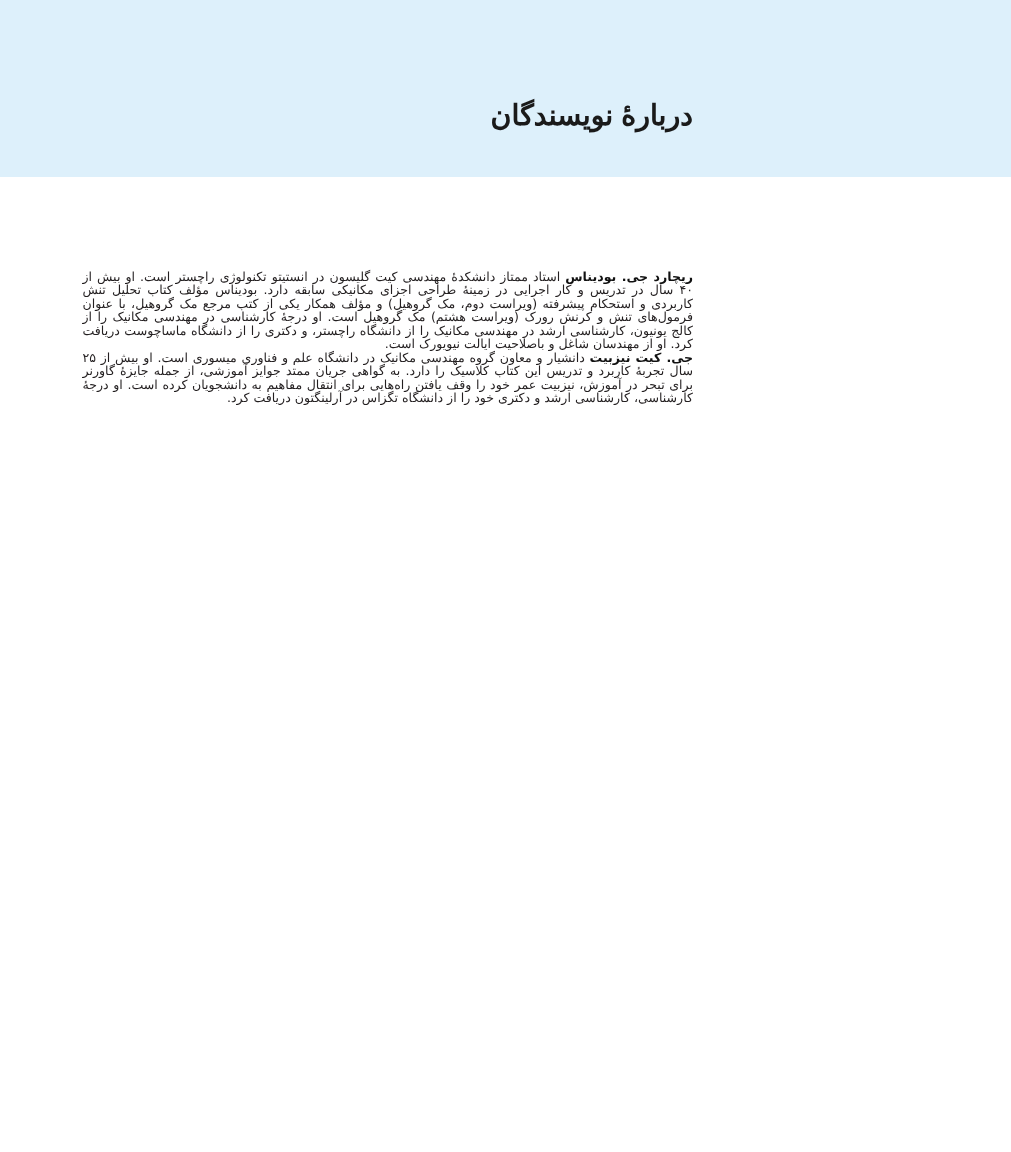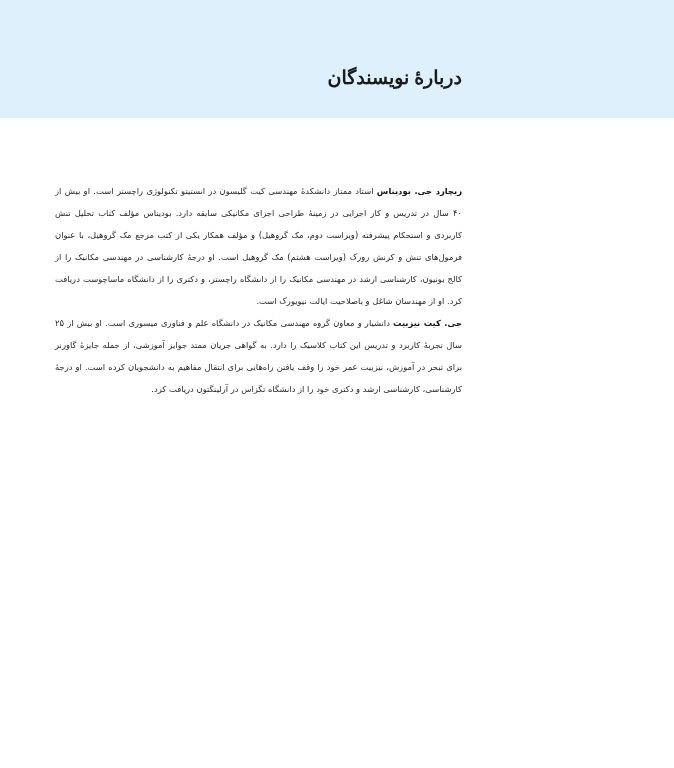--- a/index.html
+++ b/index.html
@@ -21,37 +21,37 @@
     width: 674px;
     height: 118px;
     background: #ddf0fb;
   }
   .page-title {
     position: absolute;
     right: 212px;
     top: 64px;
     margin: 0;
     direction: rtl;
-    font-family: Liberation Serif, serif;
+    font-family: Liberation Sans, sans-serif;
     font-weight: bold;
     font-size: 19px;
     line-height: 28px;
     color: #1a1a1a;
     white-space: nowrap;
   }
   .content {
     position: absolute;
     left: 55px;
     top: 180px;
     width: 407px;
     direction: rtl;
     text-align: justify;
     font-family: "DejaVu Sans", sans-serif;
     font-size: 8.4px;
-    line-height: 22px;
+    line-height: 9px;
     color: #231f20;
   }
   .bio {
     margin: 0;
     text-align-last: right;
   }
   .bio .name {
     font-weight: bold;
     color: #111;
   }

